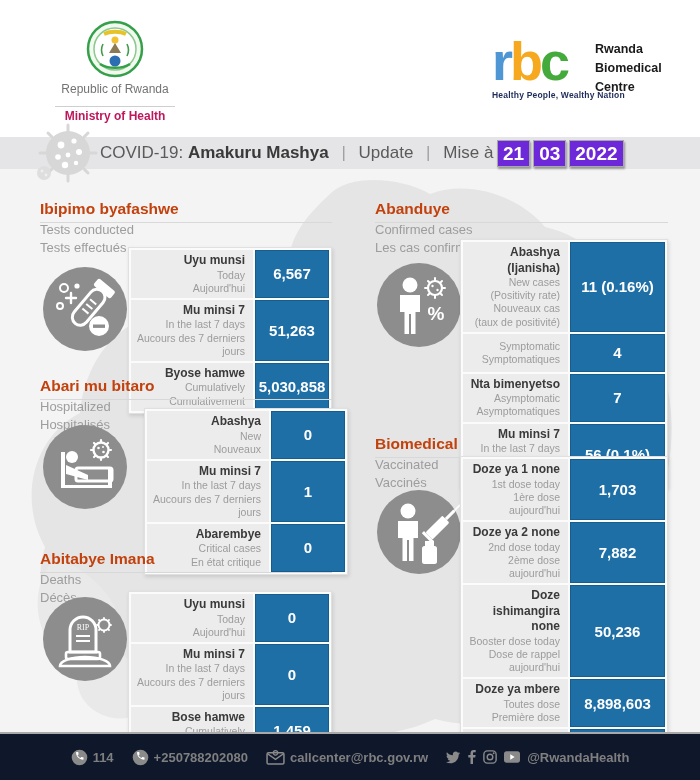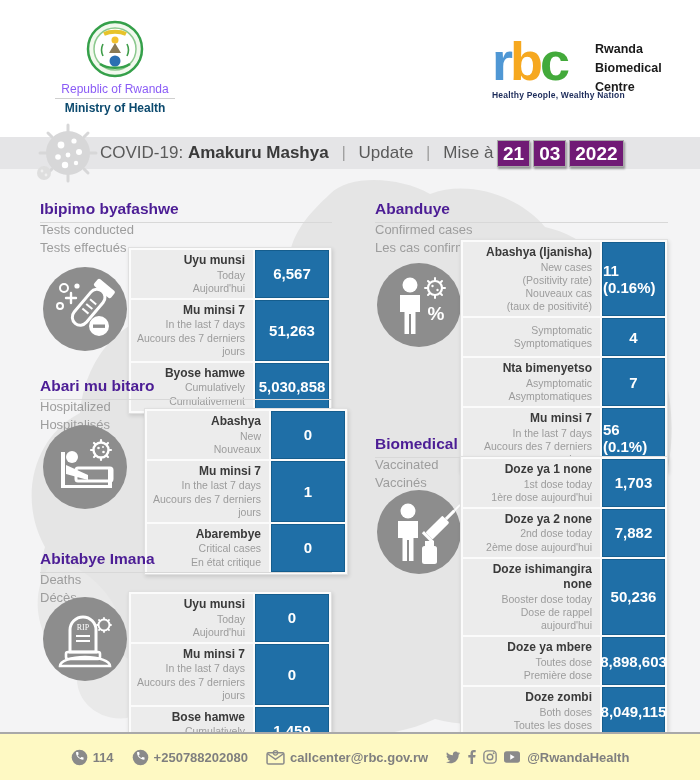--- a/index.html
+++ b/index.html
@@ -4,60 +4,60 @@
 <style>
   * { margin:0; padding:0; box-sizing:border-box; }
   html,body { width:700px; }
   body { font-family:"Liberation Sans", sans-serif; background:#fff; }
   .page { position:relative; width:700px; height:780px; background:#ffffff; overflow:hidden; }
 
   
   .header { position:absolute; top:0; left:0; width:700px; height:137px; background:#fff; z-index:3; }
   .coat-block { position:absolute; left:55px; top:20px; width:120px; text-align:center; }
   .coat-svg { display:block; margin:0 auto 4px auto; }
-  .republic { font-size:12px; color:#8b5cf6; padding-bottom:2px; border-bottom:1px solid #cfcfcf; }
-  .ministry { font-size:12px; font-weight:bold; color:#0c4a6e; padding-top:2px; }
+  .republic { font-size:12px; color:#737373; padding-bottom:10px; border-bottom:1px solid #cfcfcf; }
+  .ministry { font-size:12px; font-weight:bold; color:#be185d; padding-top:2px; }
 
   .rbc-block { position:absolute; left:492px; top:36px; width:200px; }
   .rbc-letters { font-size:54px; font-weight:800; letter-spacing:-3px; line-height:50px; }
   .rbc-r { color:#4f97d4; } .rbc-b { color:#f6a81f; } .rbc-c { color:#43aa3b; }
   .rbc-name { position:absolute; left:103px; top:6px; }
   .rbc-name div { font-size:12.5px; font-weight:bold; color:#1a1a1a; margin-bottom:5px; }
   .rbc-tagline { font-size:8.5px; font-weight:bold; color:#1d2c5a; margin-top:4px; letter-spacing:0.2px; }
 
   
   .band { position:absolute; top:137px; left:0; width:700px; height:32px; background:#e5e5e7; z-index:2; }
   .band-virus { position:absolute; left:34px; top:121px; z-index:3; }
   .band-text { position:absolute; left:100px; top:137px; height:32px; line-height:32px; font-size:17px; color:#5a5a5a; z-index:3; white-space:nowrap; }
   .band-text .bold { font-weight:bold; color:#3a3a3a; }
   .band-text .pipe { color:#a0a0a0; padding:0 8px; }
   .date-group { position:absolute; left:497px; top:140px; display:flex; gap:3px; z-index:4; }
-  .date-box { background:#701a75; color:#fff; font-weight:bold; font-size:19px; line-height:25px; height:27px; border:1px solid #a8a8a8; box-shadow:1px 2px 2px rgba(0,0,0,0.35); padding:0 5px; text-align:center; }
+  .date-box { background:#6d28d9; color:#fff; font-weight:bold; font-size:19px; line-height:25px; height:27px; border:1px solid #a8a8a8; box-shadow:1px 2px 2px rgba(0,0,0,0.35); padding:0 5px; text-align:center; }
 
   
   .content-bg { position:absolute; top:169px; left:0; width:700px; height:563px; background:#f4f4f5; z-index:0; }
   .map-svg { position:absolute; left:0; top:0; }
 
   
-  .section-heading { position:absolute; font-size:15.5px; font-weight:bold; color:#4c1d95; border-bottom:1px solid #d8d8d8; padding-bottom:4px; z-index:2; }
+  .section-heading { position:absolute; font-size:15.5px; font-weight:bold; color:#c2410c; border-bottom:1px solid #d8d8d8; padding-bottom:4px; z-index:2; }
   .section-sub { position:absolute; font-size:13px; color:#9d9d9d; z-index:2; }
   .icon-circle { position:absolute; z-index:2; }
 
   .stat-table { position:absolute; background:#fbfbfb; border:1px solid #e0e0e0; box-shadow:1px 2px 4px rgba(0,0,0,0.12); padding:2px; display:flex; flex-direction:column; gap:2px; z-index:2; }
   .stat-row { display:flex; gap:2px; }
   .h3 { min-height:38px; } .h5 { min-height:66px; } .hv { min-height:40px; }
   .cell-label { flex:1; background:#ececec; display:flex; flex-direction:column; justify-content:center; align-items:flex-end; text-align:right; padding:3px 8px 3px 4px; }
   .rw  { font-size:12px; font-weight:bold; color:#3a3a3a; line-height:1.3; }
   .sub { font-size:10.5px; color:#9c9c9c; line-height:1.25; }
   .cell-value { background:#1f6fa7; border:1px solid #155d8d; color:#fff; display:flex; align-items:center; justify-content:center; font-weight:bold; font-size:15px; }
   .w-left  { width:74px; }
-  .w-right { width:63px; }
+  .w-right { width:95px; }
 
   
-  .footer { position:absolute; top:732px; left:0; width:700px; height:48px; background:#fef9c3; border-top:2px solid #a9a9a9; z-index:3; display:flex; align-items:center; justify-content:center; gap:18px; }
+  .footer { position:absolute; top:732px; left:0; width:700px; height:48px; background:#0f172a; border-top:2px solid #a9a9a9; z-index:3; display:flex; align-items:center; justify-content:center; gap:18px; }
   .f-item { display:flex; align-items:center; gap:5px; color:#7f7f7f; font-weight:bold; font-size:13px; }
   .soc { display:flex; align-items:center; gap:7px;justify-content:flex-end; }
 </style>
 </head>
 <body>
 
 <div class="page">
 
   <div class="content-bg">
     <svg class="map-svg" width="700" height="563" viewBox="0 0 700 563">

